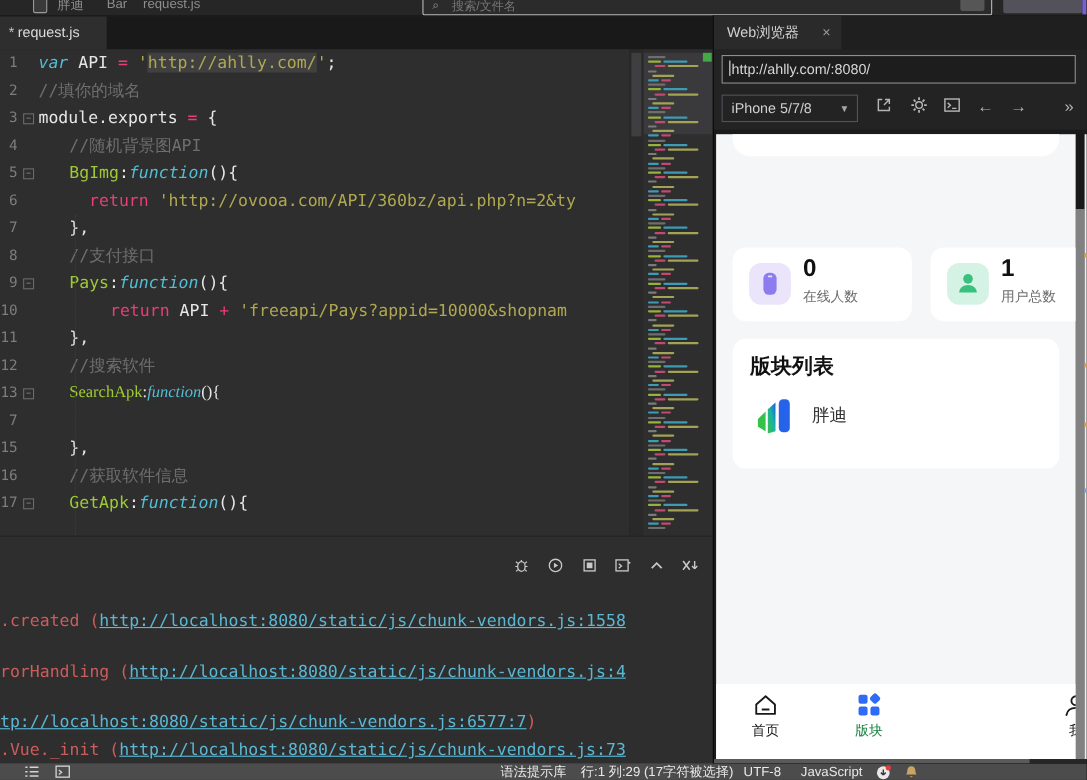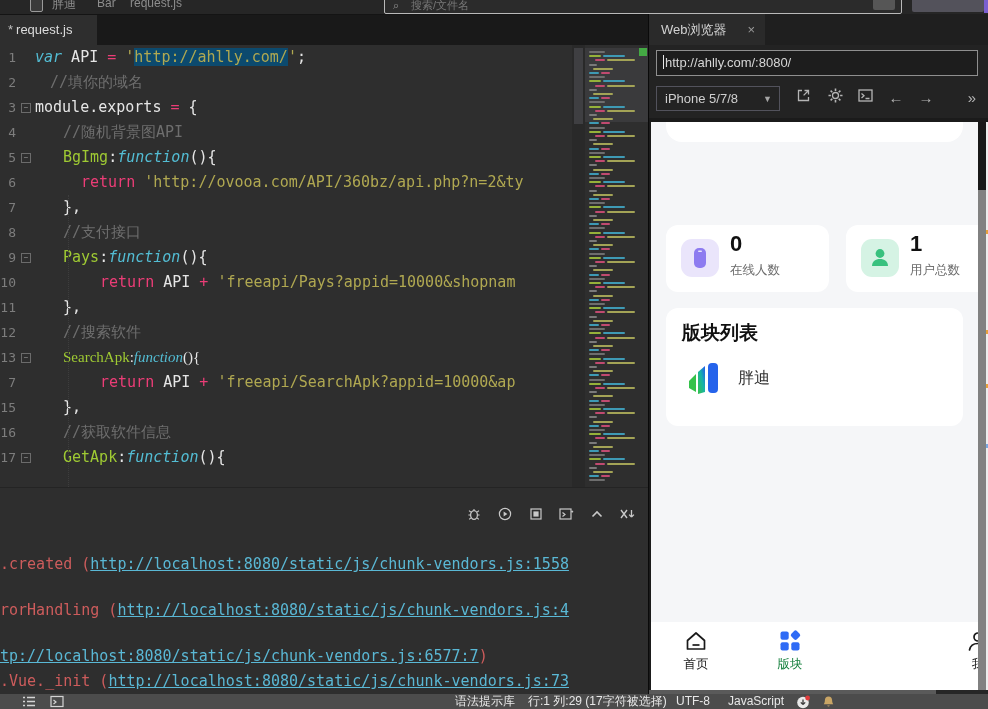--- a/index.html
+++ b/index.html
@@ -20,21 +20,21 @@
   .etab{position:absolute;left:0;top:0;width:97px;height:30px;background:#2e2e2e;color:#dcdcdc;font-size:13px;line-height:30px;padding-left:8px;box-sizing:border-box;}
   .etab .mod{color:#bdbdbd;margin-right:3px;}
   
   .editor{position:absolute;left:0;top:45px;width:572px;height:442px;overflow:hidden;background:#2e2e2e;}
   .code-row{position:relative;height:25px;}
   .ln{position:absolute;left:0;top:0;width:16px;text-align:right;font-family:"DejaVu Sans Mono",monospace;font-size:13px;color:#7d7d7d;line-height:25px;}
   .foldbox{position:absolute;left:21px;top:8px;width:8px;height:8px;border:1px solid #6b6b6b;color:#9b9b9b;font-size:8px;line-height:7px;text-align:center;background:#2e2e2e;}
   .codetxt{position:absolute;top:0;margin:0;font-family:"DejaVu Sans Mono",monospace;font-size:15px;line-height:25px;white-space:pre;}
   .tk-pl{color:#e6e6e6;} .tk-kw{color:#53bdd4;font-style:italic;} .tk-op{color:#ec3d77;}
   .tk-str{color:#b0a851;} .tk-cm{color:#6e6e6e;} .tk-fn{color:#9fca33;}
-  .tk-sel{background:#0c4a6e;}
+  .tk-sel{background:#404040;}
   .indent-guide{position:absolute;left:68px;top:150px;height:322px;width:0;border-left:1px dotted #3d3d3d;}
   .edscroll{position:absolute;left:572px;top:45px;width:13px;height:442px;background:#292929;}
   .edthumb{position:absolute;left:574px;top:48px;width:9px;height:76px;background:#3f3f42;}
   .minimap{position:absolute;left:585px;top:45px;width:63px;height:442px;background:#2e2e2e;overflow:hidden;}
   .mm-view{position:absolute;left:0;top:3px;width:63px;height:74px;background:#3a3a3c;}
   .mm-bar{position:absolute;height:2px;border-radius:1px;}
   .mm-ok{position:absolute;left:639px;top:48px;width:8px;height:8px;background:#44a944;}
   
   .console{position:absolute;left:0;top:487px;width:648px;height:207px;background:#2e2e2e;border-top:1px solid #242424;overflow:hidden;}
   .con-tools{position:absolute;top:18px;left:0;width:648px;height:22px;}
@@ -108,21 +108,21 @@
   </div>
 
   <div class="editor">
     <div id="code-lines">
         <div class="code-row">
           <span class="ln">1</span>
           <pre class="codetxt" style="left: 35px;"><span class="tk-kw">var</span><span class="tk-pl"> API </span><span class="tk-op">=</span><span class="tk-pl"> </span><span class="tk-str">'</span><span class="tk-str tk-sel">http://ahlly.com/</span><span class="tk-str">'</span><span class="tk-pl">;</span></pre>
         </div>
         <div class="code-row">
           <span class="ln">2</span>
-          <pre class="codetxt" style="left: 50px;"><span class="tk-cm">//填你的域名</span></pre>
+          <pre class="codetxt" style="left: 35px;"><span class="tk-cm">//填你的域名</span></pre>
         </div>
         <div class="code-row">
           <span class="ln">3</span>
           <span class="foldbox">−</span>
           <pre class="codetxt" style="left: 35px;"><span class="tk-pl">module.exports </span><span class="tk-op">=</span><span class="tk-pl"> {</span></pre>
         </div>
         <div class="code-row">
           <span class="ln">4</span>
           <pre class="codetxt" style="left: 63px;"><span class="tk-cm">//随机背景图API</span></pre>
         </div>
@@ -160,21 +160,20 @@
           <span class="ln">12</span>
           <pre class="codetxt" style="left: 63px;"><span class="tk-cm">//搜索软件</span></pre>
         </div>
         <div class="code-row">
           <span class="ln">13</span>
           <span class="foldbox">−</span>
           <pre class="codetxt" style="left: 63px; font-family: Liberation Serif, serif;"><span class="tk-fn">SearchApk</span><span class="tk-pl">:</span><span class="tk-kw">function</span><span class="tk-pl">(){</span></pre>
         </div>
         <div class="code-row">
           <span class="ln">7</span>
-          <pre class="codetxt" style="left: 100px;"><span class="tk-op">return</span><span class="tk-pl"> API </span><span class="tk-op">+</span><span class="tk-pl"> </span><span class="tk-str">'freeapi/SearchApk?appid=10000&amp;ap</span></pre>
         </div>
         <div class="code-row">
           <span class="ln">15</span>
           <pre class="codetxt" style="left: 63px;"><span class="tk-pl">},</span></pre>
         </div>
         <div class="code-row">
           <span class="ln">16</span>
           <pre class="codetxt" style="left: 63px;"><span class="tk-cm">//获取软件信息</span></pre>
         </div>
         <div class="code-row">

